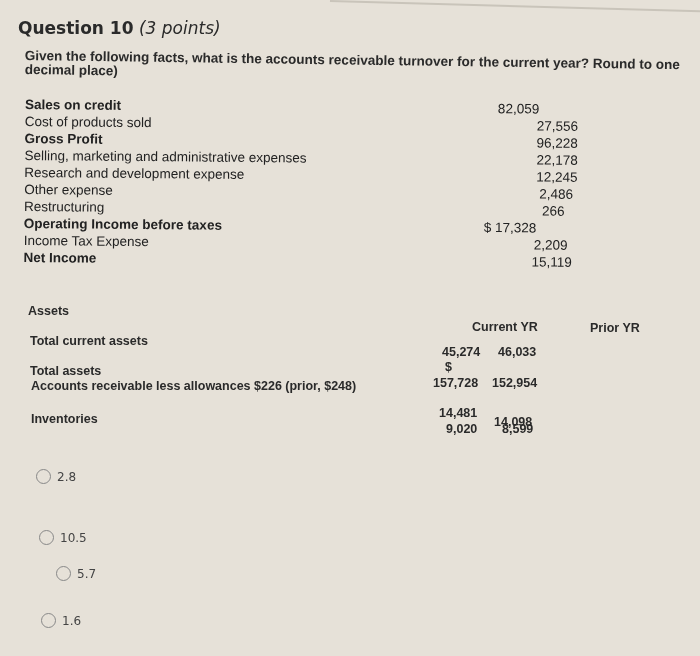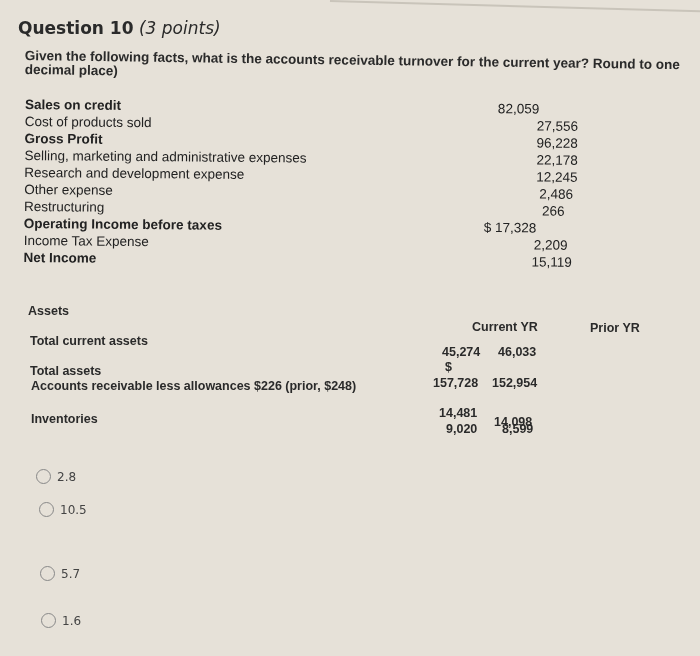--- a/index.html
+++ b/index.html
@@ -136,25 +136,25 @@
   <span class="abs" style="left:3px;top:108px">Inventories</span>
   <span class="abs" style="left:418px;top:118px">9,020</span>
   <span class="abs" style="left:474px;top:118px">8,599</span>
 </div>
 
 <div class="options">
   <label class="option" style="top:5px;left:-4px">
     <span class="radio"></span>
     <span>2.8</span>
   </label>
-  <label class="option" style="top:38px;left:-1px">
+  <label class="option" style="top:66px;left:-1px">
     <span class="radio"></span>
     <span>10.5</span>
   </label>
-  <label class="option" style="top:102px;left:0px">
+  <label class="option" style="top:102px;left:16px">
     <span class="radio"></span>
     <span>5.7</span>
   </label>
   <label class="option" style="top:149px;left:1px">
     <span class="radio"></span>
     <span>1.6</span>
   </label>
 </div>
 
 </body></html>

